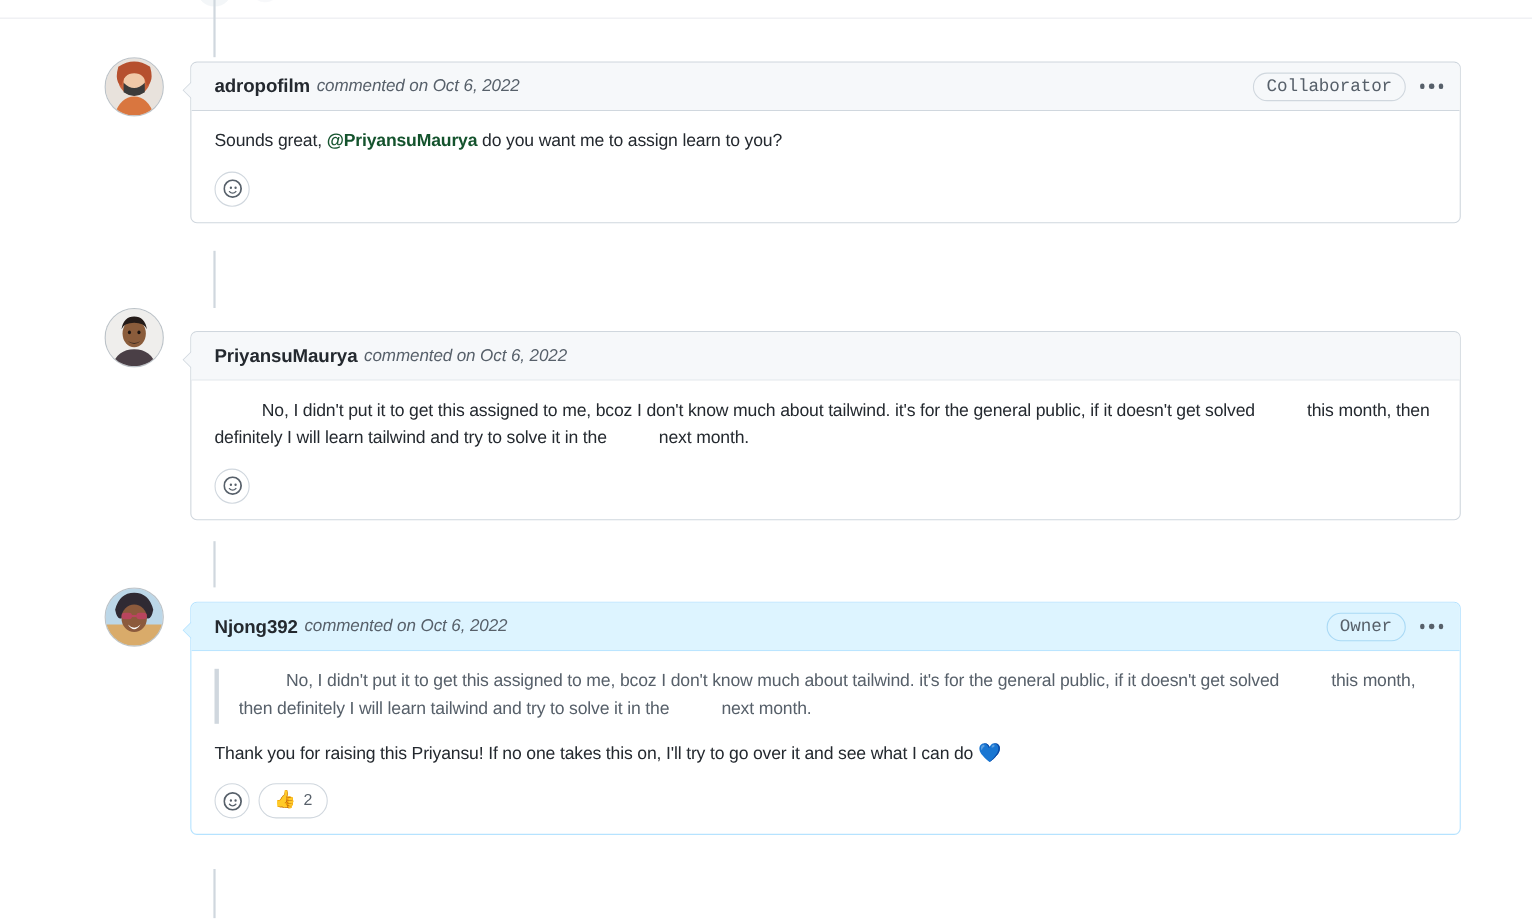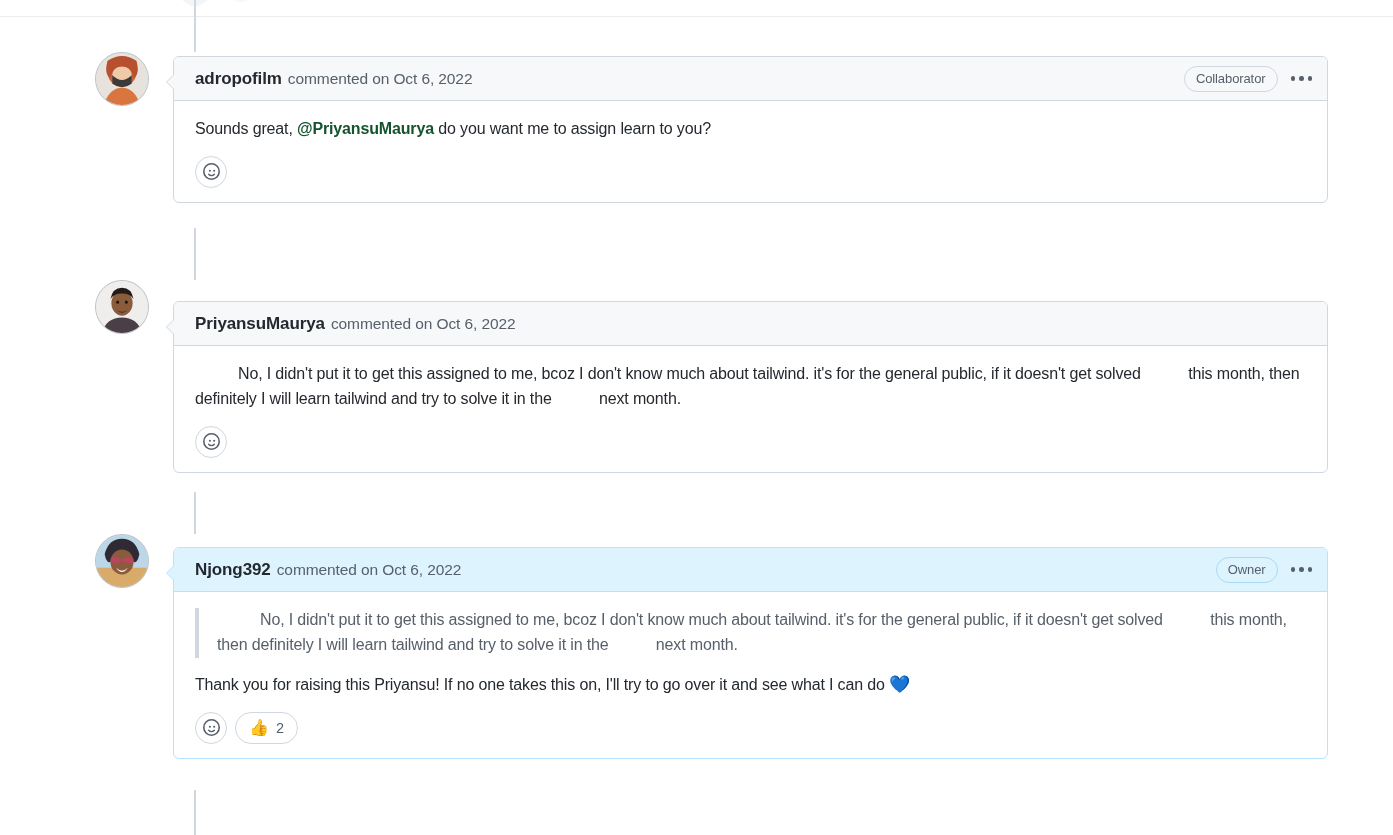--- a/index.html
+++ b/index.html
@@ -108,39 +108,41 @@
     font-size: 17px;
     font-weight: 700;
     color: #24292f;
     letter-spacing: -.1px;
   }
   .commented-meta {
     font-size: 15.5px;
     color: #57606a;
     margin-left: 6px;
     letter-spacing: -.1px;
+    font-style: italic;
   }
   .header-right {
     margin-left: auto;
     display: flex;
     align-items: center;
     gap: 8px;
   }
   .badge {
     display: inline-flex;
     align-items: center;
     height: 26px;
     padding: 0 11px;
     border: 1px solid #d0d7de;
     border-radius: 13px;
-    font-size: 13px;
+    font-size: 16px;
     color: #57606a;
     background: transparent;
     white-space: nowrap;
     letter-spacing: -.1px;
+    font-family: Liberation Mono, monospace;
   }
   .comment-box.owner .badge { border-color: #a9d9f5; }
 
   .kebab {
     display: inline-flex;
     align-items: center;
     gap: 4px;
     padding: 4px 3px;
     margin-left: 2px;
     cursor: pointer;

